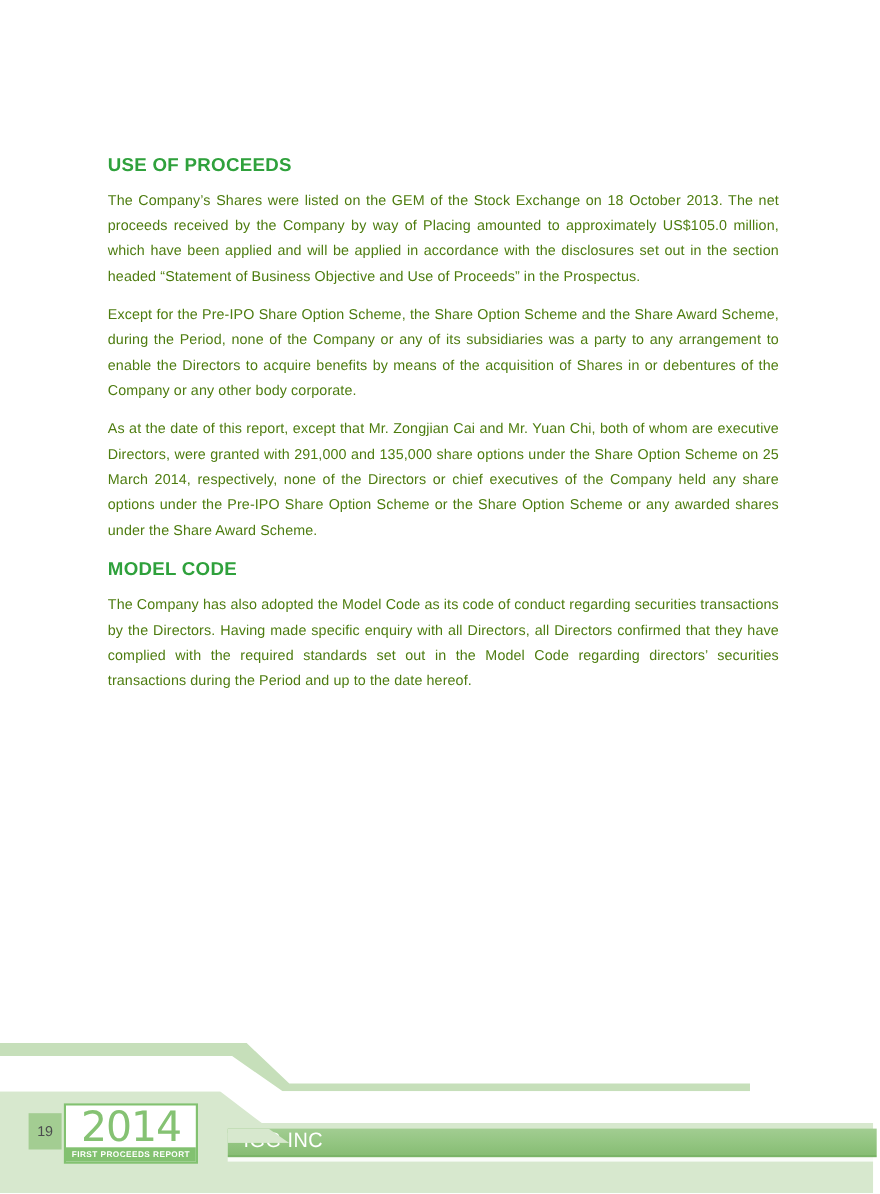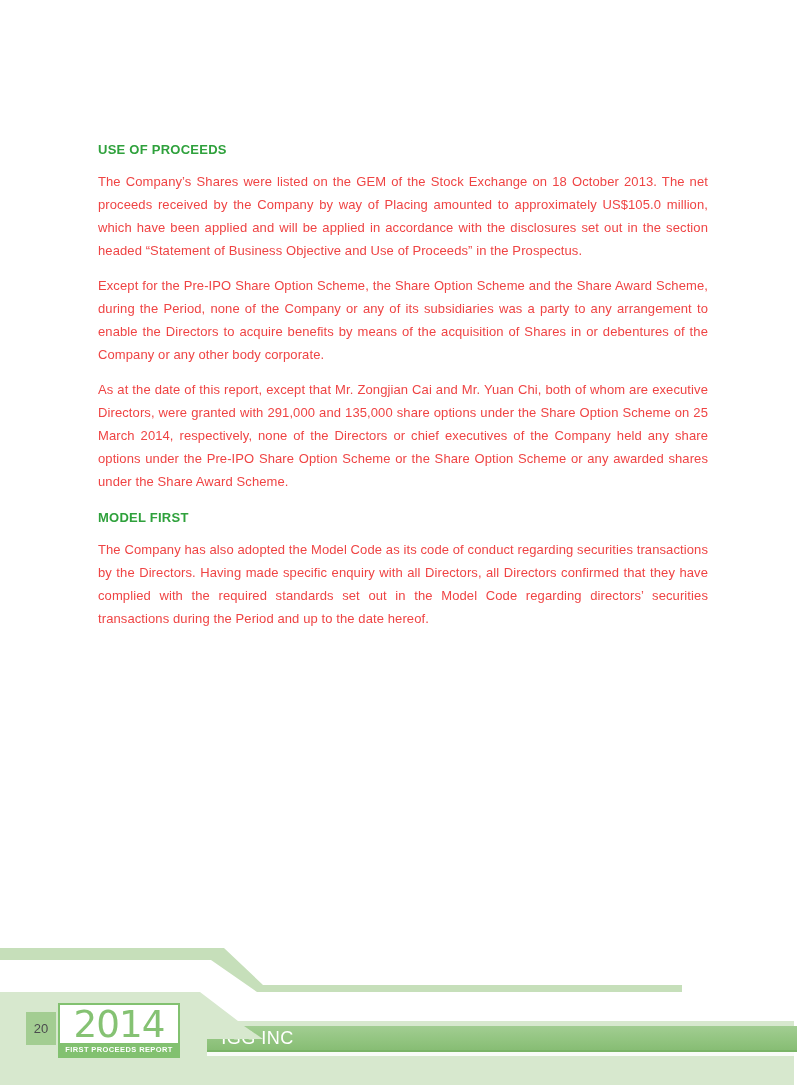--- a/index.html
+++ b/index.html
@@ -11,32 +11,32 @@
     font-family:"Liberation Sans", sans-serif;
   }
   
   .content{
     position:absolute;
     left:98px; top:0;
     width:626px;
   }
   .section-heading{
     margin:16px 0 0 0;
-    font-size:13px;
+    font-size:17px;
     font-weight:700;
     letter-spacing:.25px;
     color:#2fa13c;
     line-height:17px;
   }
   .section-heading.first{ margin-top:141px; }
   .body-para{
     margin:12px 16px 0 0;
     font-size:13px;
     line-height:23px;
-    color:#ef4444;
+    color:#4d7c0f;
     text-align:justify;
     letter-spacing:.1px;
   }
   
   .ribbon{
     position:absolute; left:0; top:948px;
     width:682px; height:45px;
     background:#c6dfba;
     clip-path:polygon(0px 0px,224px 0px,263px 37px,682px 37px,682px 44px,257px 44px,211px 12px,0px 12px);
   }
@@ -111,35 +111,35 @@
 <div class="page">
 
   <div class="content">
 
     <h2 class="section-heading first">USE OF PROCEEDS</h2>
     <p class="body-para">The Company’s Shares were listed on the GEM of the Stock Exchange on 18 October 2013. The net proceeds received by the Company by way of Placing amounted to approximately US$105.0 million, which have been applied and will be applied in accordance with the disclosures set out in the section headed “Statement of Business Objective and Use of Proceeds” in the Prospectus.</p>
 
     <p class="body-para">Except for the Pre-IPO Share Option Scheme, the Share Option Scheme and the Share Award Scheme, during the Period, none of the Company or any of its subsidiaries was a party to any arrangement to enable the Directors to acquire benefits by means of the acquisition of Shares in or debentures of the Company or any other body corporate.</p>
     <p class="body-para">As at the date of this report, except that Mr. Zongjian Cai and Mr. Yuan Chi, both of whom are executive Directors, were granted with 291,000 and 135,000 share options under the Share Option Scheme on 25 March 2014, respectively, none of the Directors or chief executives of the Company held any share options under the Pre-IPO Share Option Scheme or the Share Option Scheme or any awarded shares under the Share Award Scheme.</p>
 
-    <h2 class="section-heading">MODEL FIRST</h2>
+    <h2 class="section-heading">MODEL CODE</h2>
     <p class="body-para">The Company has also adopted the Model Code as its code of conduct regarding securities transactions by the Directors. Having made specific enquiry with all Directors, all Directors confirmed that they have complied with the required standards set out in the Model Code regarding directors’ securities transactions during the Period and up to the date hereof.</p>
 
   </div>
 
   <div class="ribbon"></div>
   <div class="pale-block"></div>
 
   <div class="igg-bar">
     <span class="company">IGG INC</span>
   </div>
   <div class="bar-notch"></div>
 
   <div class="page-number-box">
-    <span>20</span>
+    <span>19</span>
   </div>
 
   <div class="logo-box">
     <div class="logo-year">2014</div>
     <div class="logo-caption">FIRST PROCEEDS REPORT</div>
   </div>
 
 </div>
 
 </body></html>

